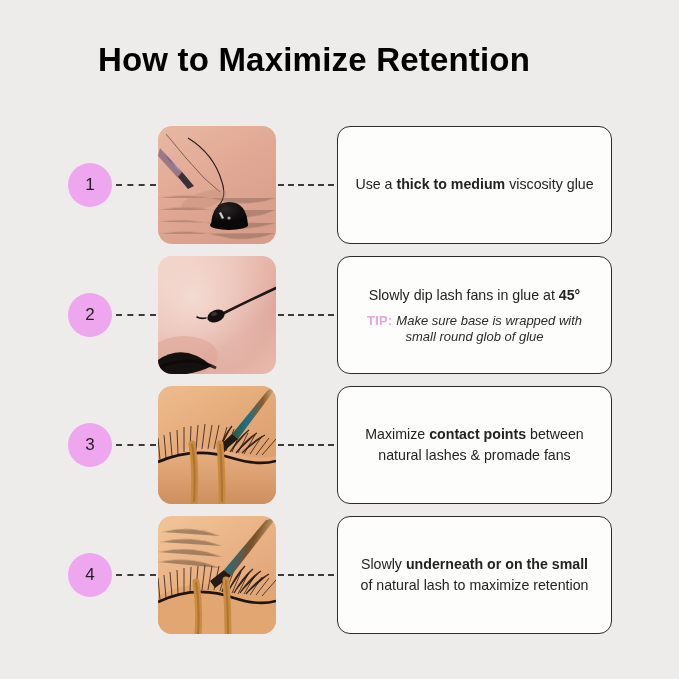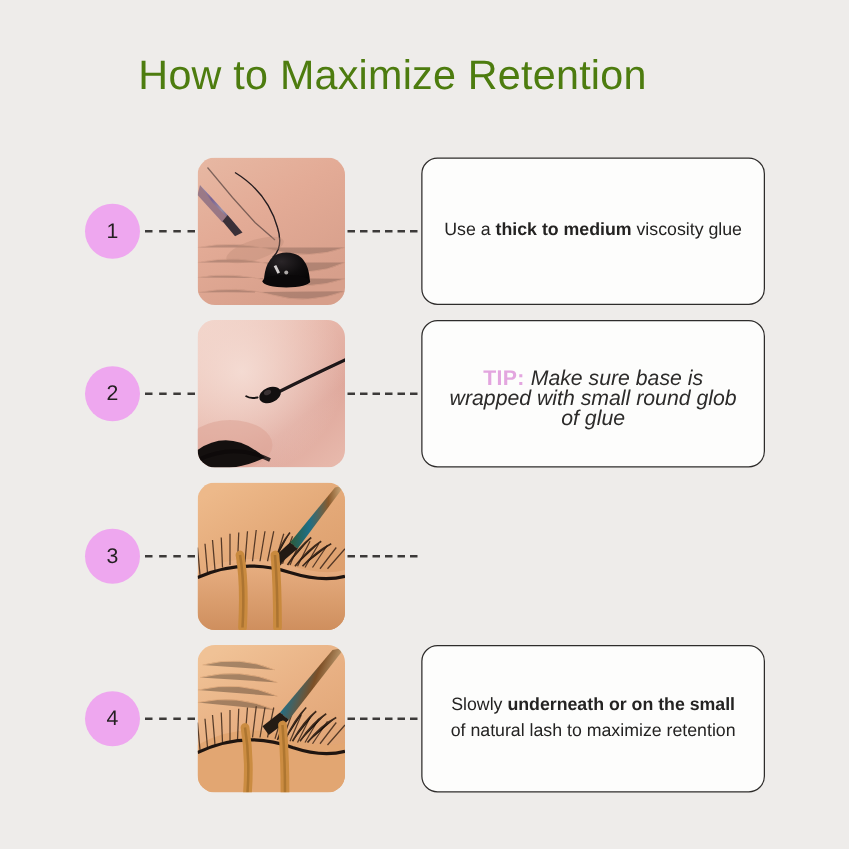--- a/index.html
+++ b/index.html
@@ -21,23 +21,23 @@
   }
 
   
   .title {
     position: absolute;
     top: 40px;
     left: 0;
     width: 628px;
     text-align: center;
     font-size: 33px;
-    font-weight: 400;
+    font-weight: 700;
     letter-spacing: 0.2px;
-    color: #4d7c0f;
+    color: #000000;
     line-height: 1.2;
   }
 
   
   .row {
     position: absolute;
     left: 0;
     width: 679px;
     height: 118px;
   }
@@ -107,21 +107,21 @@
     font-size: 14.2px;
     line-height: 21.5px;
     color: #242322;
     font-weight: 400;
   }
   .card-text b { font-weight: 700; }
 
   .tip-block {
     margin-top: 7px;
     text-align: center;
-    font-size: 17px;
+    font-size: 13px;
     line-height: 16px;
     font-style: italic;
     color: #2c2b2a;
   }
   .tip-label {
     font-style: normal;
     font-weight: 700;
     color: #e3a6df;
     letter-spacing: 0.3px;
   }
@@ -210,20 +210,21 @@
         <path d="M110 36 q-26 12 -46 22" stroke="#241c1e" stroke-width="1.4" fill="none" opacity="0.7"></path>
         <ellipse cx="58" cy="60" rx="9" ry="6" fill="#120f10" transform="rotate(-22 58 60)"></ellipse>
         <ellipse cx="56" cy="58" rx="3" ry="2" fill="#4a4043" opacity="0.7" transform="rotate(-22 56 58)"></ellipse>
         <path d="M48 62 q-6 1 -9 -1" stroke="#171313" stroke-width="1.6" fill="none" stroke-linecap="round"></path>
         <path d="M0 104 q26 -18 54 6 q-24 12 -54 8 z" fill="#14100f"></path>
         <path d="M0 112 q30 -14 58 0" stroke="#0c0909" stroke-width="3" fill="none" opacity="0.8"></path>
       </svg>
     </div>
     <div class="dash dash-right"></div>
     <div class="card">
+      <div class="card-text"><span>Slowly dip lash fans in glue at </span><b>45°</b></div>
       <div class="tip-block">
         <span class="tip-label">TIP:</span>
         <span>Make sure base is wrapped with small round glob of glue</span>
       </div>
     </div>
   </div>
 
   <div class="row row-3">
     <div class="badge">
       <span>3</span>
@@ -280,20 +281,23 @@
         <path d="M0 76 q36 -16 74 -4 q26 8 44 3" stroke="#1d1410" stroke-width="2.6" fill="none"></path>
         <path d="M118 2 l-8 2 l-36 44 l6 5 z" fill="url(#tw3)"></path>
         <path d="M74 48 l6 5 l-14 12 l-4 -6 z" fill="#221a14"></path>
         <path d="M34 58 q4 22 2 58" stroke="#c98a3e" stroke-width="7" fill="none" stroke-linecap="round"></path>
         <path d="M34 58 q4 22 2 58" stroke="#8f5e24" stroke-width="2" fill="none" opacity="0.5"></path>
         <path d="M62 58 q2 24 2 58" stroke="#c98a3e" stroke-width="7" fill="none" stroke-linecap="round"></path>
         <path d="M62 58 q2 24 2 58" stroke="#8f5e24" stroke-width="2" fill="none" opacity="0.5"></path>
       </svg>
     </div>
     <div class="dash dash-right"></div>
+    <div class="card">
+      <div class="card-text"><span>Maximize </span><b>contact points</b><span> between natural lashes &amp; promade fans</span></div>
+    </div>
   </div>
 
   <div class="row row-4">
     <div class="badge">
       <span>4</span>
     </div>
     <div class="dash dash-left"></div>
     <div class="photo">
       <svg viewBox="0 0 118 118" xmlns="http://www.w3.org/2000/svg">
         <defs>

